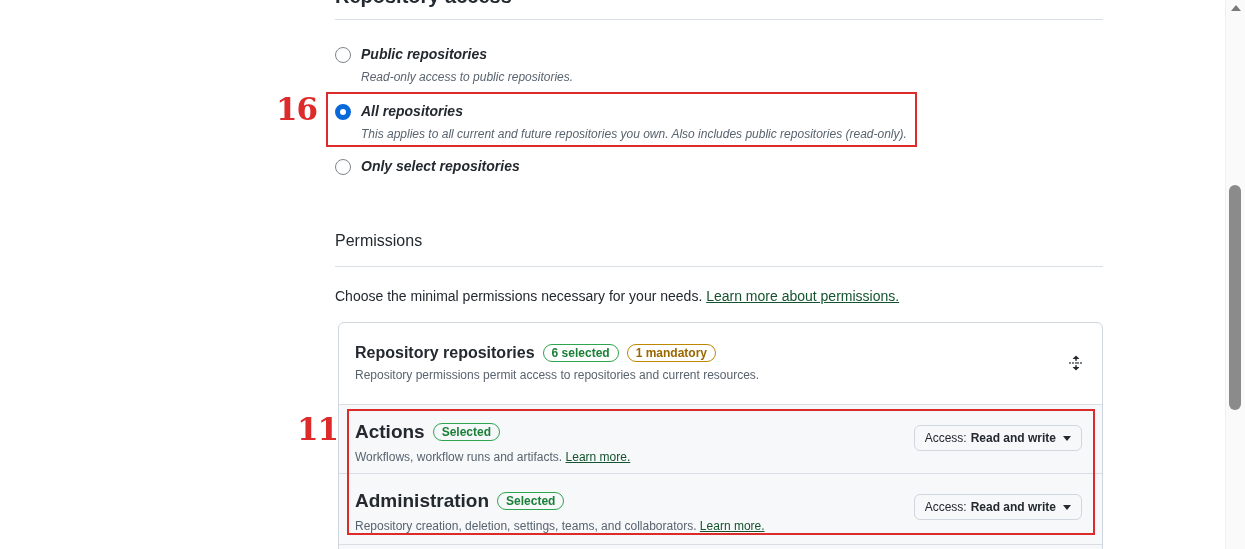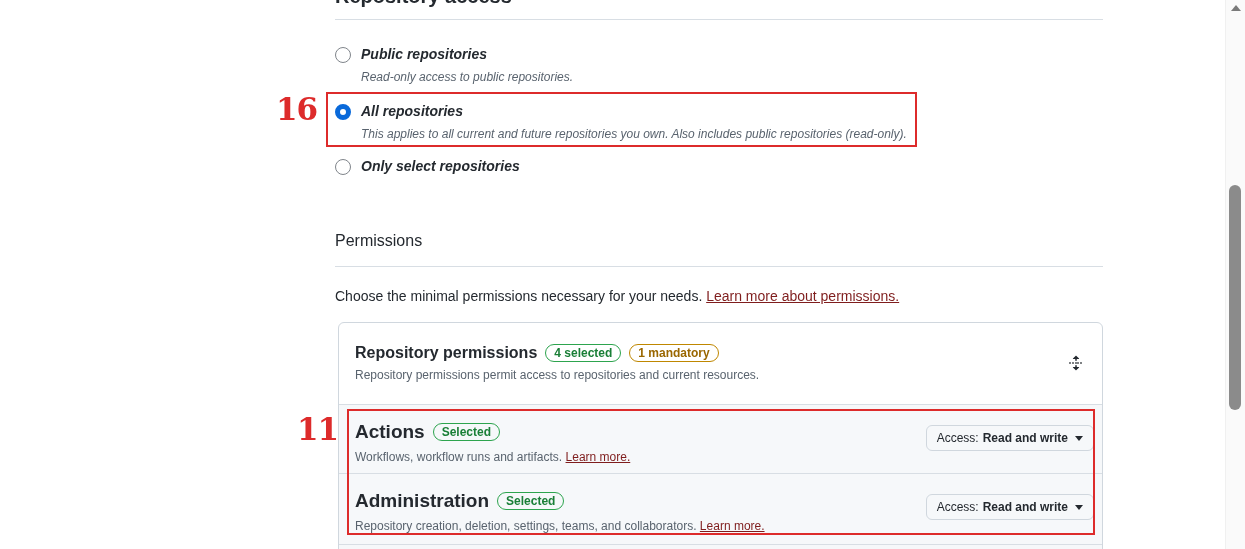--- a/index.html
+++ b/index.html
@@ -3,21 +3,21 @@
 <meta charset="utf-8">
 <style>
   * { box-sizing: border-box; margin: 0; padding: 0; }
   html, body { background: #fff; }
   body { font-family: "Liberation Sans", sans-serif; color: #24292f; }
   #screen {
     position: relative; width: 1245px; height: 549px;
     overflow: hidden; background: #ffffff;
   }
   .hr { position: absolute; height: 1px; background: #d8dee4; }
-  a.link { color: #7f1d1d; text-decoration: underline; cursor: pointer; }
+  a.link { color: #14532d; text-decoration: underline; cursor: pointer; }
 
   
   .h-clipped {
     position: absolute; left: 335px; top: -15px;
     font-size: 20px; font-weight: 600; color: #24292f;
   }
 
   
   .opt { position: absolute; left: 335px; width: 640px; display: flex; gap: 10px; font-style: italic; }
   .radio {
@@ -52,21 +52,21 @@
   .badge.gold  { color: #9a6700; border: 1px solid #bf8700; }
   .unfold { position: absolute; right: 18px; top: 32px; cursor: pointer; }
 
   .panel-rows { background: #f6f8fa; border-top: 1px solid #d8dee4; }
   .perm-row { position: relative; padding: 16px; height: 69px; border-bottom: 1px solid #d8dee4; }
   .perm-row.r2 { height: 71px; }
   .row-title-line { display: flex; align-items: center; gap: 8px; }
   .row-title { font-size: 19px; font-weight: 700; }
   .row-desc { margin-top: 7px; font-size: 12px; color: #59636e; }
   .access-btn {
-    position: absolute; right: 8px; top: 20px; height: 26px;
+    position: absolute; right: 20px; top: 20px; height: 26px;
     display: inline-flex; align-items: center; padding: 0 10px;
     background: #f6f8fa; border: 1px solid #d0d7de; border-radius: 6px;
     font-size: 12px; color: #24292f; cursor: pointer; white-space: nowrap;
   }
   .access-btn b { margin-left: 4px; }
   .caret {
     display: inline-block; width: 0; height: 0; margin-left: 7px;
     border-left: 4px solid transparent; border-right: 4px solid transparent;
     border-top: 5px solid #24292f;
   }
@@ -131,22 +131,22 @@
   <h2 class="h-permissions">Permissions</h2>
   <div class="hr" style="left:335px; top:266px; width:768px;"></div>
   <p class="intro">
     <span>Choose the minimal permissions necessary for your needs.</span>
     <a class="link">Learn more about permissions.</a>
   </p>
 
   <div class="panel">
     <div class="panel-header">
       <div class="panel-title-row">
-        <span class="panel-title">Repository permissions</span>
-        <span class="badge green">4 selected</span>
+        <span class="panel-title">Repository repositories</span>
+        <span class="badge green">6 selected</span>
         <span class="badge gold">1 mandatory</span>
       </div>
       <div class="panel-desc">Repository permissions permit access to repositories and current resources.</div>
       <span class="unfold">
         <svg width="16" height="16" viewBox="0 0 16 16" fill="#24292f" aria-hidden="true">
           <path d="M8.177.677l2.896 2.896a.25.25 0 01-.177.427H8.75v1.25a.75.75 0 01-1.5 0V4H5.104a.25.25 0 01-.177-.427L7.823.677a.25.25 0 01.354 0zM7.25 10.75a.75.75 0 011.5 0V12h2.146a.25.25 0 01.177.427l-2.896 2.896a.25.25 0 01-.354 0l-2.896-2.896A.25.25 0 015.104 12H7.25v-1.25zm-5-2a.75.75 0 000-1.5h-.5a.75.75 0 000 1.5h.5zM6 8a.75.75 0 01-.75.75h-.5a.75.75 0 010-1.5h.5A.75.75 0 016 8zm2.25.75a.75.75 0 000-1.5h-.5a.75.75 0 000 1.5h.5zM11 8a.75.75 0 01-.75.75h-.5a.75.75 0 010-1.5h.5A.75.75 0 0111 8zm2.25.75a.75.75 0 000-1.5h-.5a.75.75 0 000 1.5h.5z"></path>
         </svg>
       </span>
     </div>
 

